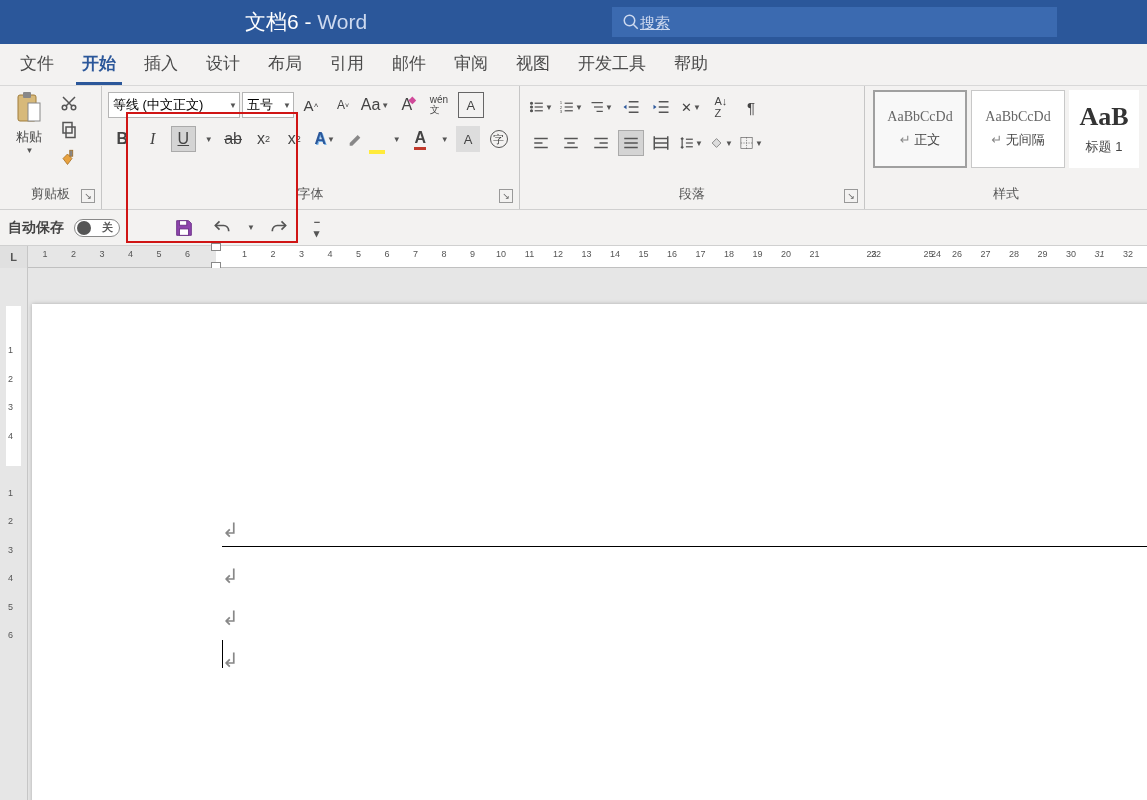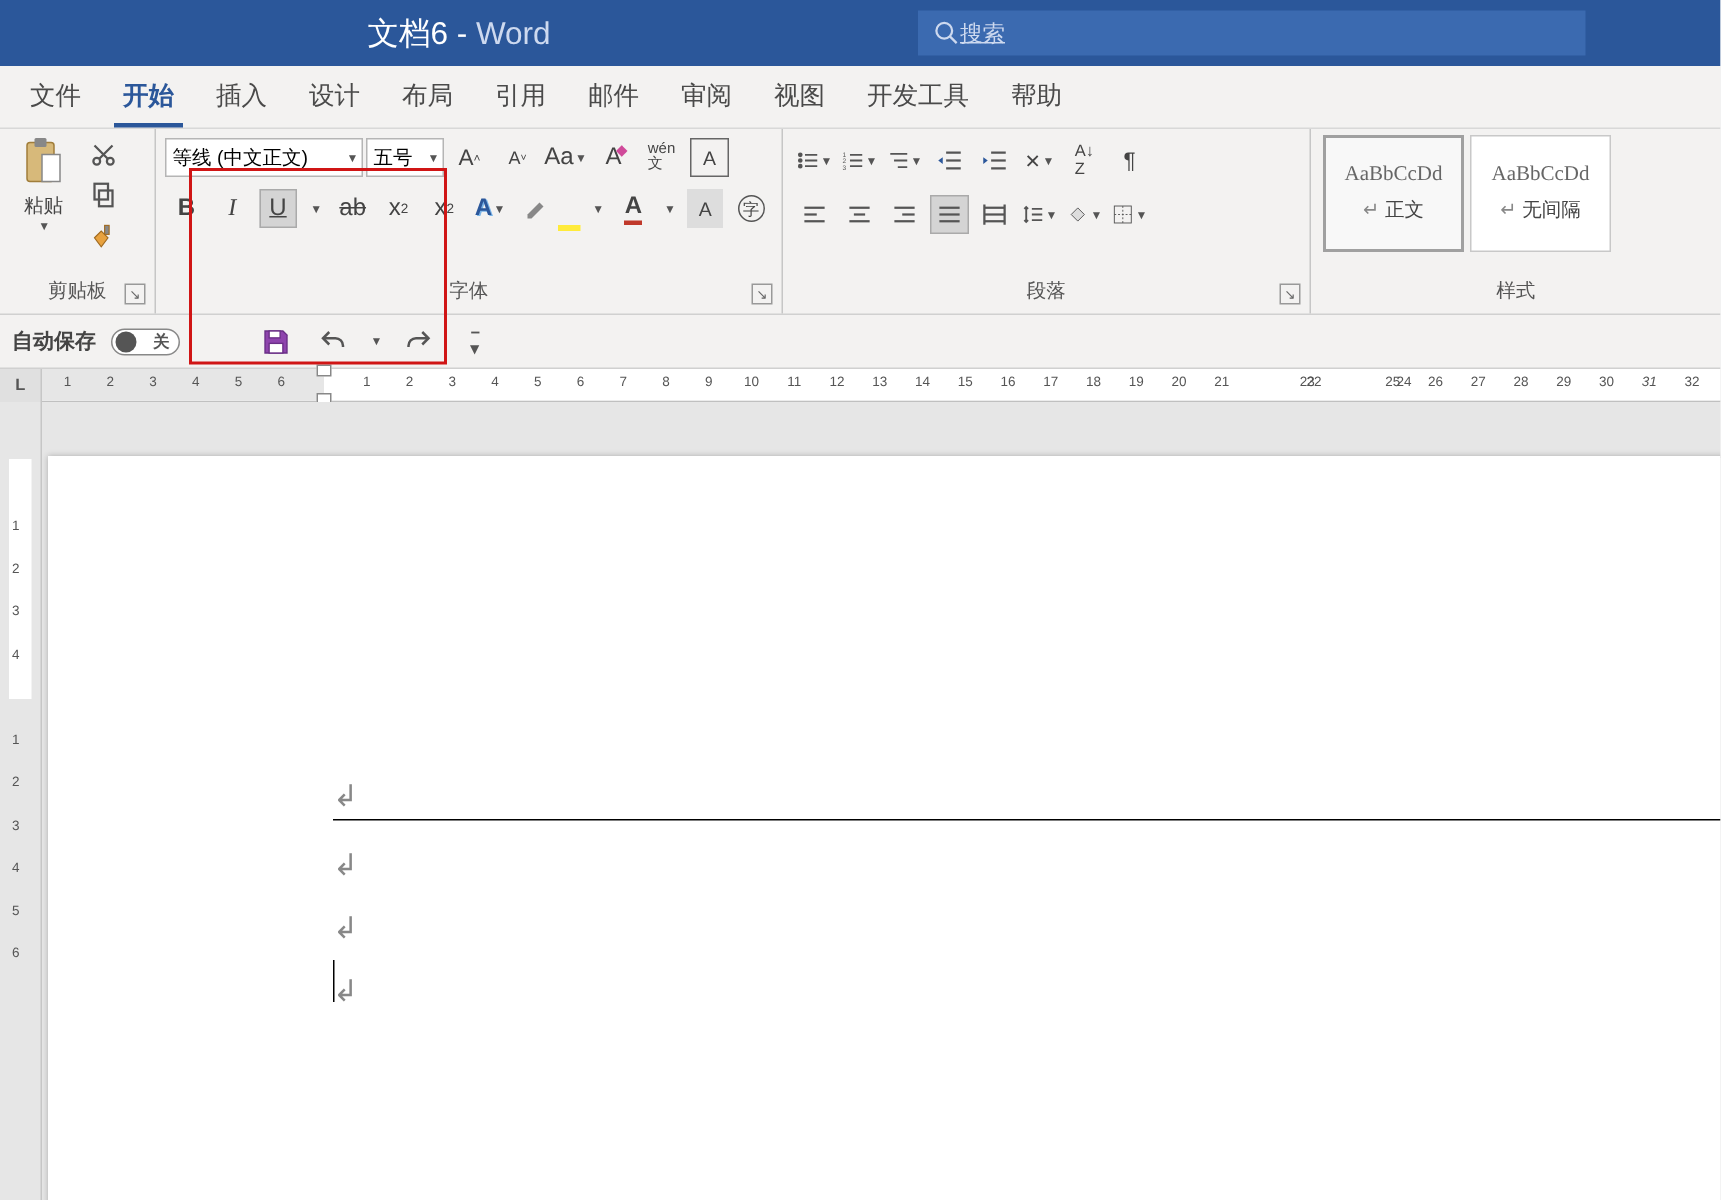--- a/index.html
+++ b/index.html
@@ -348,20 +348,24 @@
 
   <div class="group" style="flex:1;border-right:none">
     <div class="group-body" style="padding-top:2px">
       <div class="style-box sel">
         <div class="style-prev">AaBbCcDd</div>
         <div class="style-name"><span style="color:#888">↵</span> <span>正文</span></div>
       </div>
       <div class="style-box">
         <div class="style-prev">AaBbCcDd</div>
         <div class="style-name"><span style="color:#888">↵</span> <span>无间隔</span></div>
+      </div>
+      <div class="style-box" style="border:none;width:70px;overflow:hidden">
+        <div class="style-prev big">AaB</div>
+        <div class="style-name">标题 1</div>
       </div>
     </div>
     <div class="group-label"><span>样式</span></div>
   </div>
 </div>
 
 <div class="red-rect" style="left:126px; top:112px; width:172px; height:131px;"></div>
 
 <div class="qat">
   <span class="autosave">自动保存</span>

